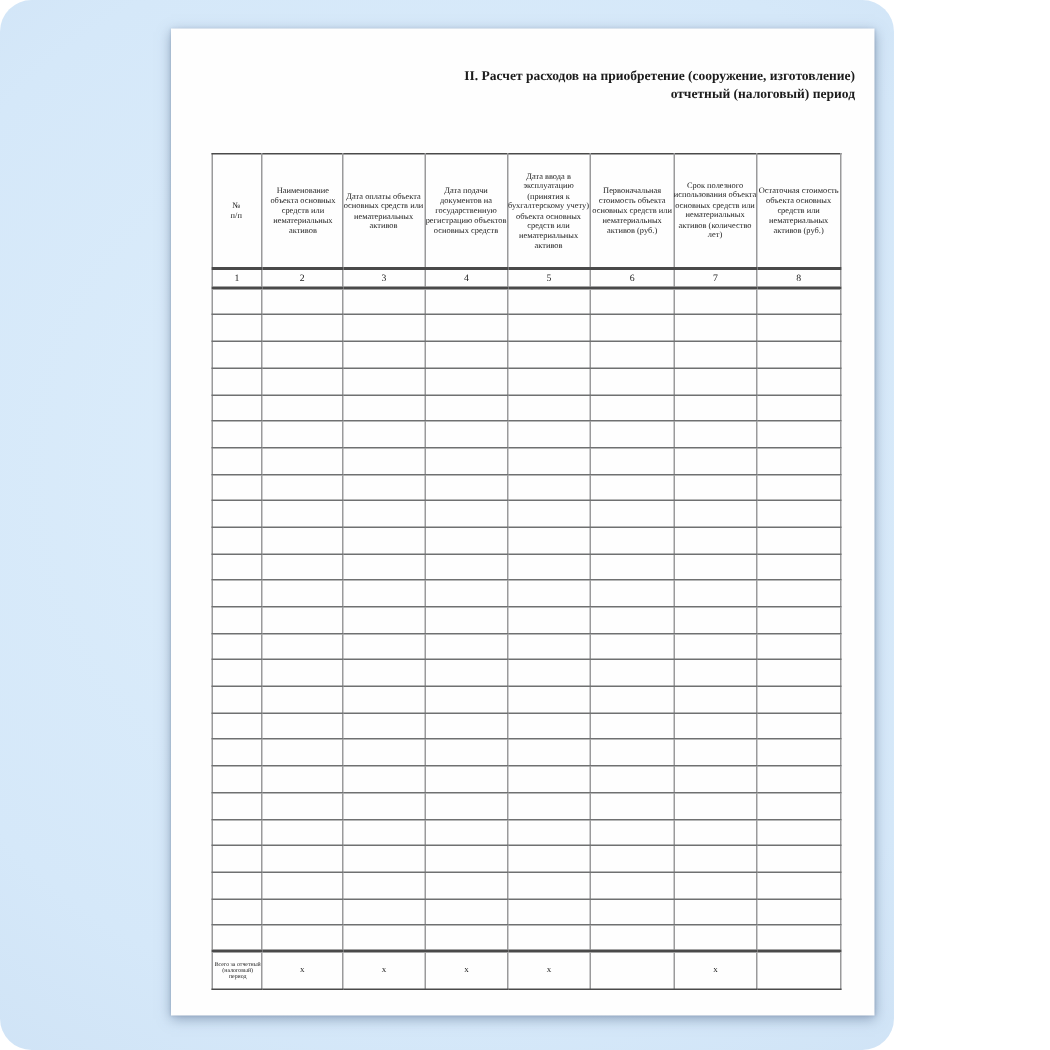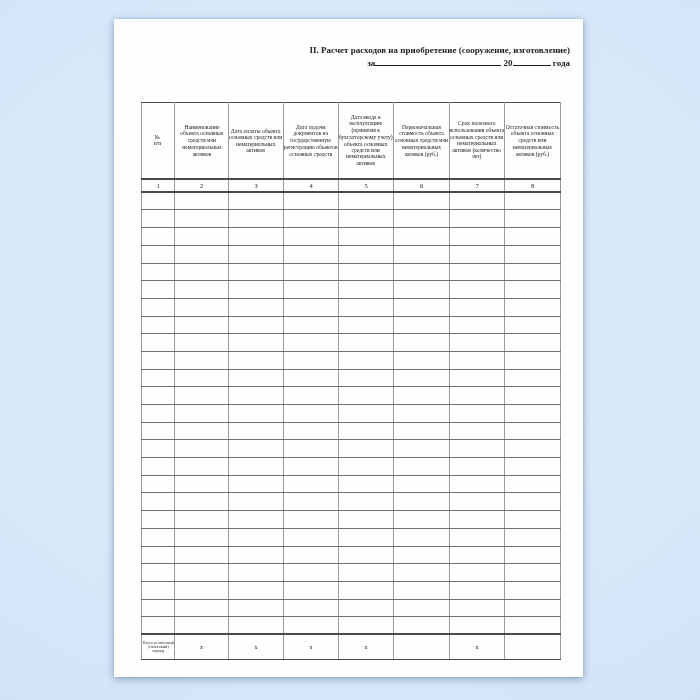--- a/index.html
+++ b/index.html
@@ -1,18 +1,18 @@
 <!DOCTYPE html>
 <html><head>
 <meta charset="utf-8">
 <style>
   html,body{margin:0;padding:0;}
   body{width:700px;height:700px;font-family:"Liberation Serif",serif;}
-  .canvas{position:relative;width:700px;height:700px;overflow:hidden;
-    background:radial-gradient(120% 95% at 50% 45%, #deeefb 0%, #d5e8f9 55%, #c8dcf1 100%);}
+  .canvas{position:relative;width:596px;height:700px;overflow:hidden;
+    background:radial-gradient(120% 95% at 50% 45%, #deeefb 0%, #d5e8f9 55%, #c8dcf1 100%);border-radius:21px;}
   .page{position:absolute;left:114px;top:19px;width:469px;height:658px;background:#fefefe;
     box-shadow:0 2px 8px rgba(88,110,142,.55), 0 0 2px rgba(88,110,142,.35);}
   .title{position:absolute;top:26px;right:13px;text-align:right;font-weight:bold;
     font-size:9px;line-height:11.8px;color:#1c1c1c;white-space:nowrap;}
   .blank{display:inline-block;border-bottom:1px solid #1c1c1c;height:8px;vertical-align:baseline;}
   .blank.long{width:126px;}
   .blank.short{width:38px;}
   table.grid{position:absolute;left:27px;top:83px;width:419px;border-collapse:collapse;
     table-layout:fixed;color:#222;}
   col.c1{width:33px}col.c2{width:54px}col.c3{width:55px}col.c4{width:55px}
@@ -32,21 +32,21 @@
     width:178%;margin-left:-39%;}
 </style>
 </head>
 <body>
 
 <div class="canvas">
   <div class="page">
 
     <div class="title">
       <div>II. Расчет расходов на приобретение (сооружение, изготовление)</div>
-      <div><span>за</span><span class="blank long"></span> <span>20</span><span class="blank short"></span> <span>года</span></div>
+      <div>отчетный (налоговый) период</div>
     </div>
 
     <table class="grid">
       <colgroup>
         <col class="c1">
           <col class="c2">
           <col class="c3">
           <col class="c4">
         <col class="c5">
           <col class="c6">

